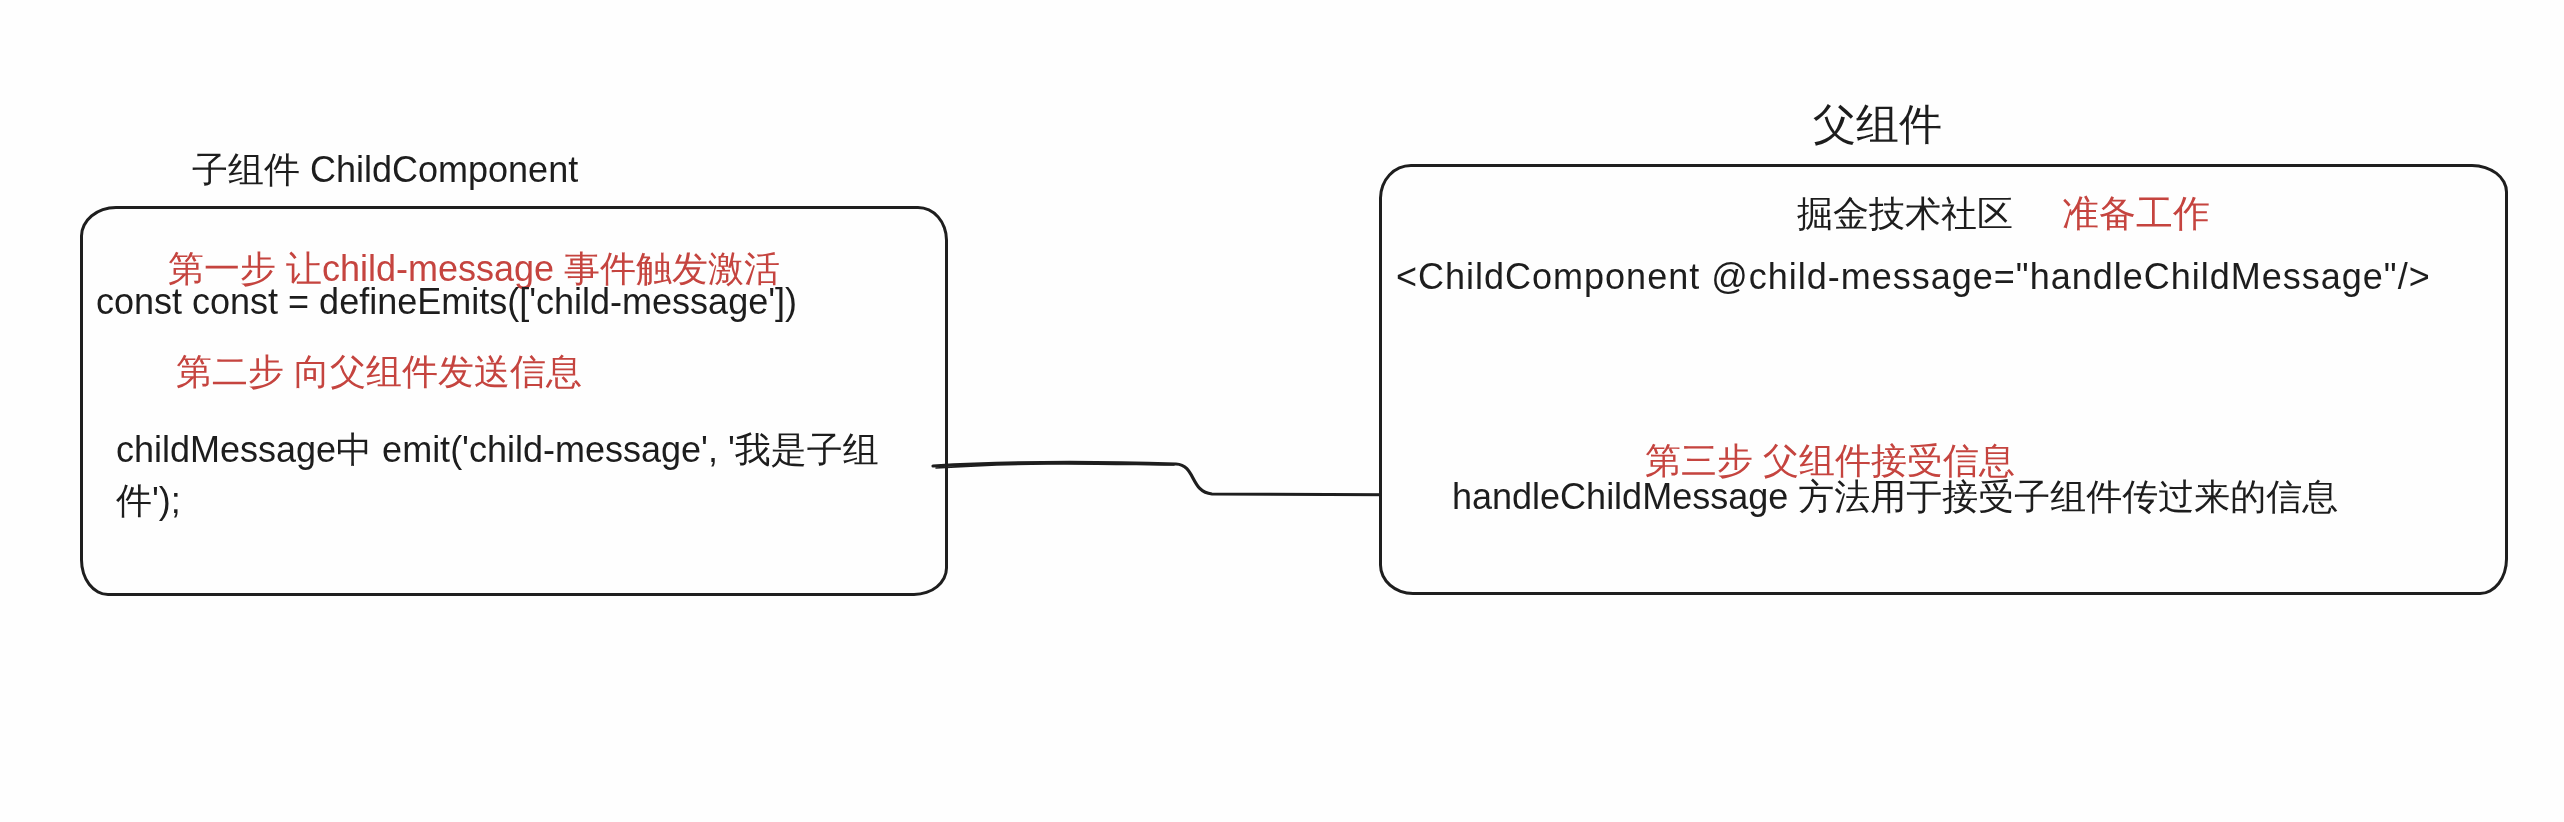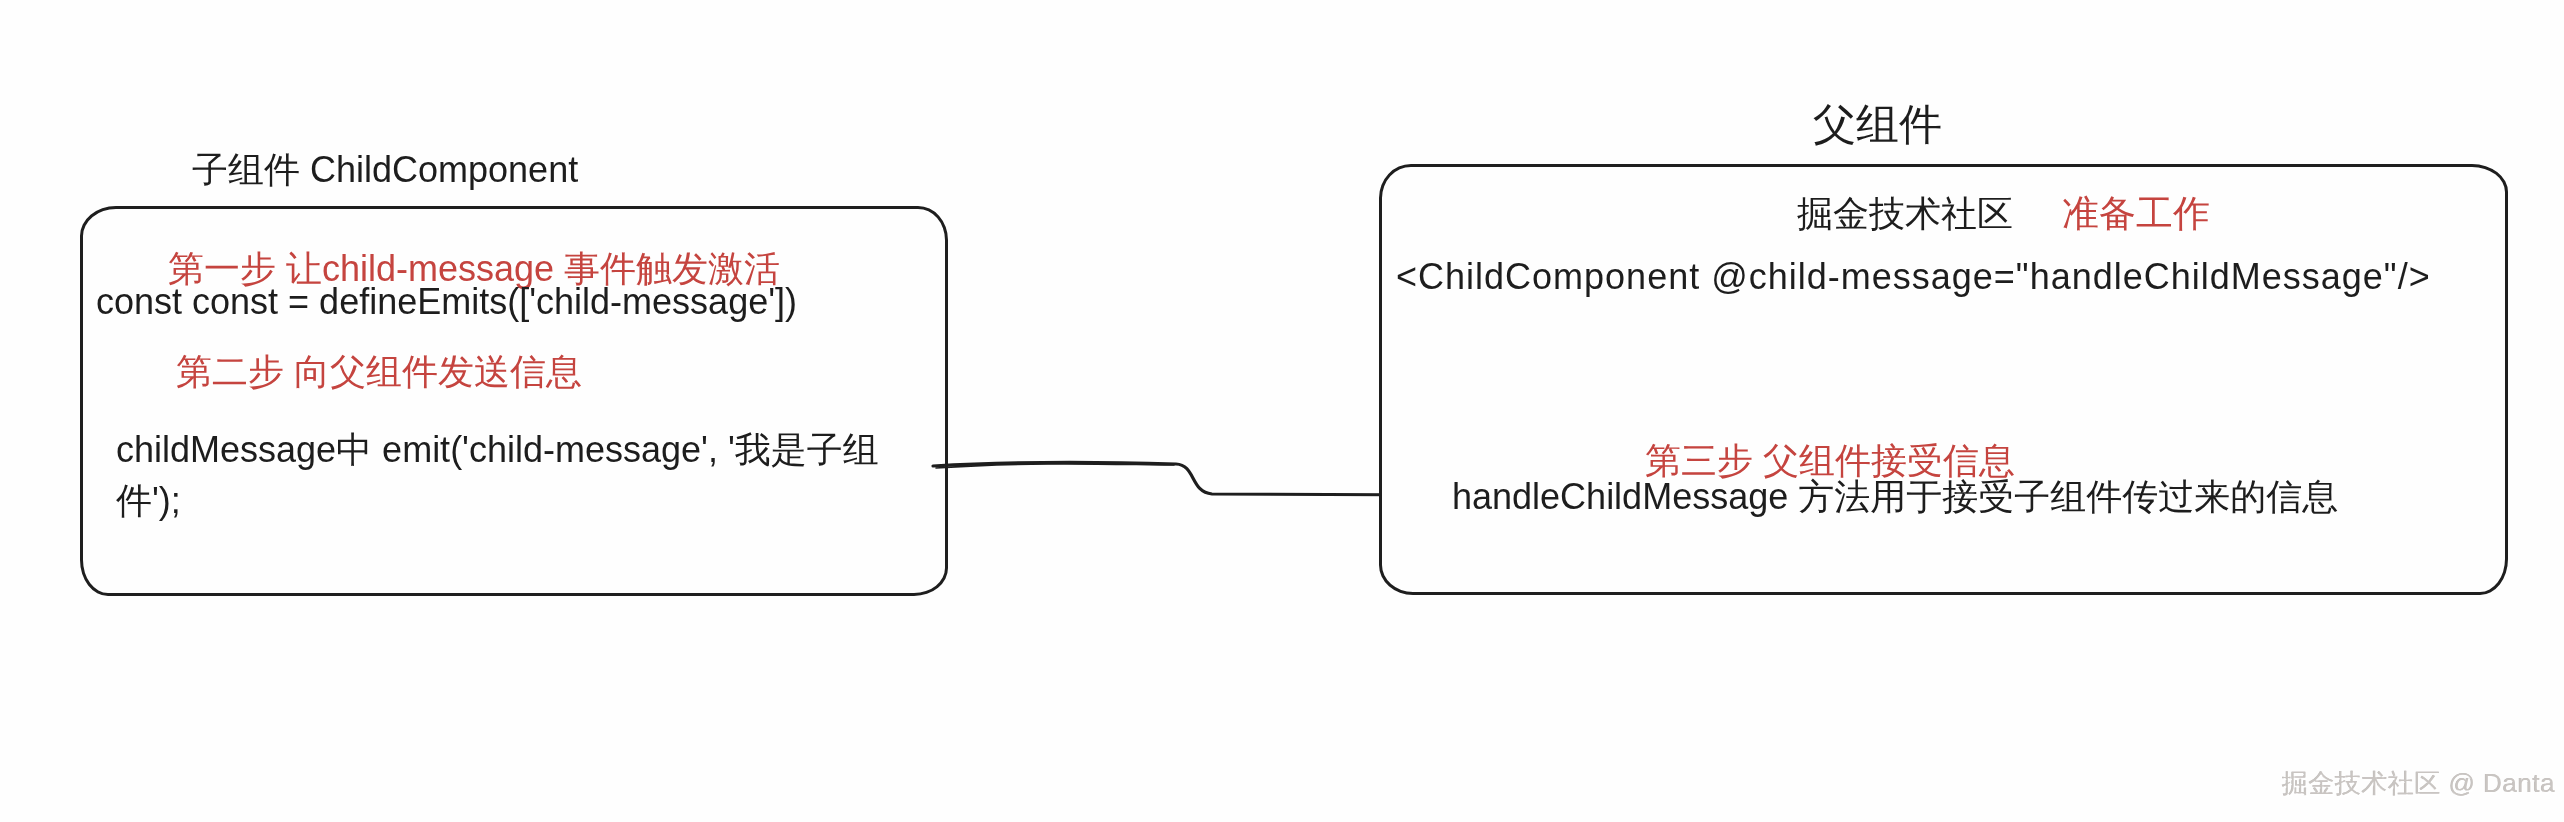--- a/index.html
+++ b/index.html
@@ -86,15 +86,14 @@
   <div class="abs t36" id="method-line">
     <span class="ink">掘金技术社区</span><span class="red" id="prep-label">准备工作</span>
   </div>
 
   <div class="abs t36 ink" id="template-code">&lt;ChildComponent  @child-message="handleChildMessage"/&gt;</div>
 
   <div class="abs t36 red" id="step3">第三步 父组件接受信息</div>
 
   <div class="abs t36 ink" id="handler-desc">handleChildMessage 方法用于接受子组件传过来的信息</div>
 
-  <div class="abs" id="watermark">掘金技术社区 @ Danta</div>
 
 </div>
 
 </body></html>

